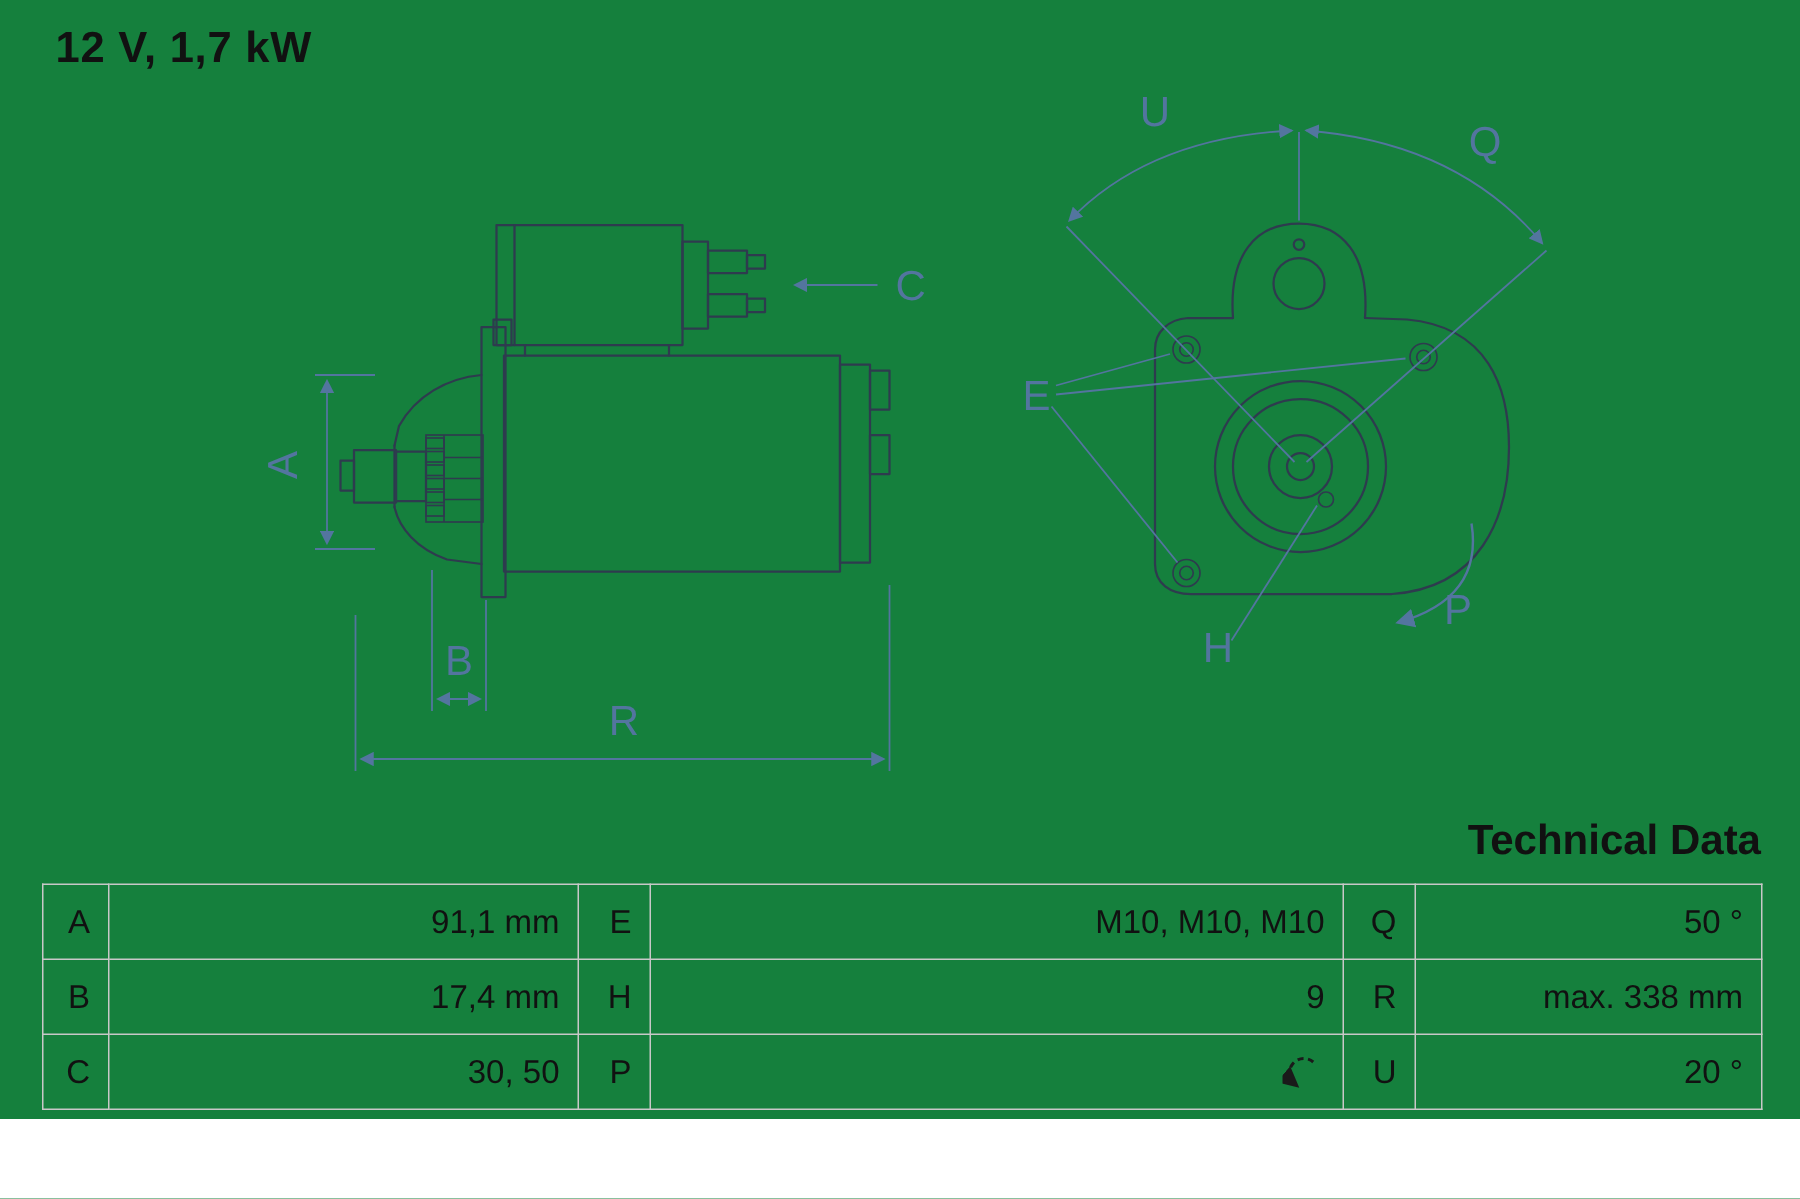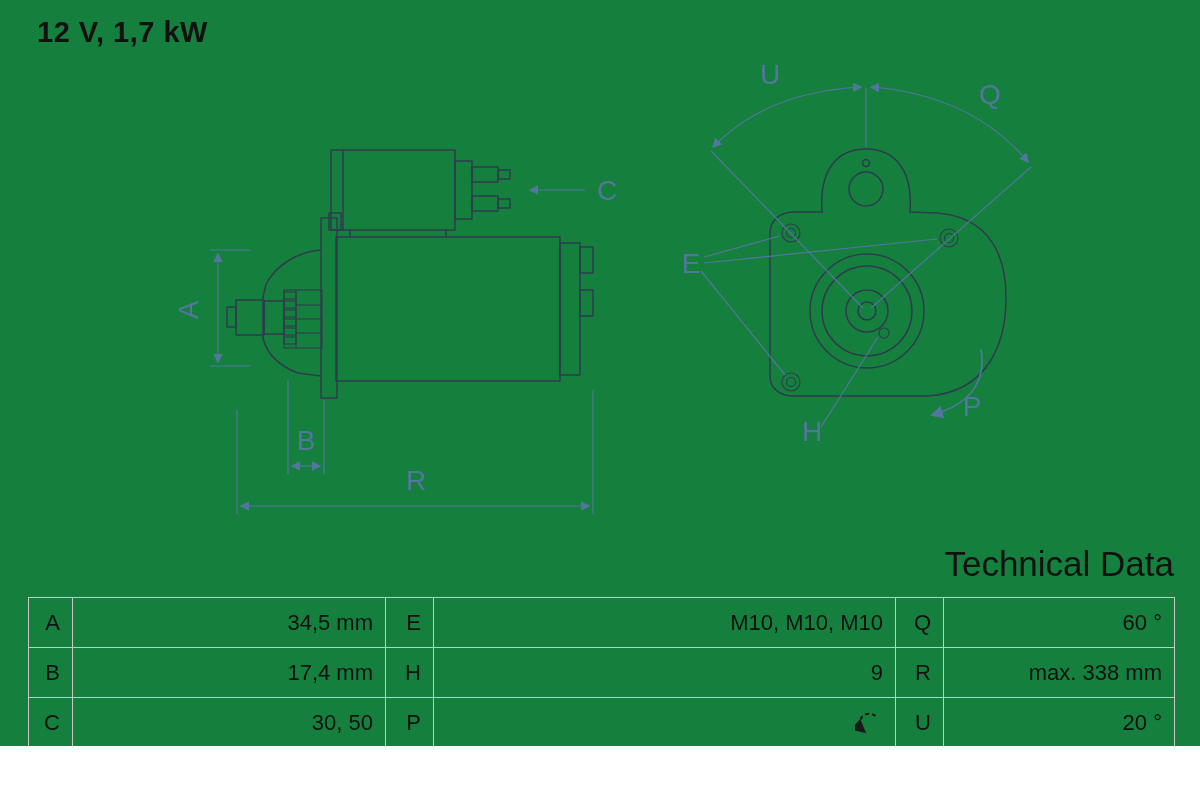--- a/index.html
+++ b/index.html
@@ -5,21 +5,21 @@
   html,body{margin:0;padding:0;background:#ffffff;}
   body{font-family:"Liberation Sans",sans-serif;color:#111;}
   .page{position:relative;width:1200px;height:746px;background:#15803d;overflow:hidden;text-align:right;}
   .page-title{position:absolute;left:37px;top:16px;font-size:29px;font-weight:bold;letter-spacing:.5px;}
   svg.diagram{position:absolute;left:0;top:0;width:1200px;height:540px;}
   .draw{stroke:#2e3b4e;fill:none;stroke-width:1.5;stroke-linejoin:round;stroke-linecap:round;}
   .draw-thin{stroke:#2e3b4e;fill:none;stroke-width:1.1;}
   .dim{stroke:#53759f;fill:none;stroke-width:1.2;}
   .dim-label{fill:#53759f;font-size:28px;font-family:"Liberation Sans",sans-serif;}
   .tech{position:absolute;left:28px;top:544px;width:1146px;}
-  .tech h2{margin:0 0 13px 9px;font-size:35px;font-weight:normal;color:#111;}
+  .tech h2{margin:0 0 13px 9px;font-size:28px;font-weight:bold;color:#111;}
   table.specs{border-collapse:collapse;width:100%;table-layout:fixed;font-size:22px;color:#111;}
   table.specs td{border:1px solid #c8c8c8;height:49px;padding:0 12px;vertical-align:middle;overflow:hidden;white-space:nowrap;}
   td.key{padding-left:10px;}
   .rot-icon{vertical-align:middle;display:inline-block;}
 </style>
 </head>
 <body>
 
 <div class="page">
 
@@ -165,25 +165,25 @@
         <col style="width:44px">
           <col style="width:313px">
         <col style="width:48px">
           <col style="width:462px">
         <col style="width:48px">
           <col style="width:231px">
       </colgroup>
       <tbody>
         <tr>
           <td class="key">A</td>
-          <td>34,5 mm</td>
+          <td>91,1 mm</td>
           <td class="key">E</td>
           <td>M10, M10, M10</td>
           <td class="key">Q</td>
-          <td>60 °</td>
+          <td>50 °</td>
         </tr>
         <tr>
           <td class="key">B</td>
           <td>17,4 mm</td>
           <td class="key">H</td>
           <td>9</td>
           <td class="key">R</td>
           <td>max. 338 mm</td>
         </tr>
         <tr>

